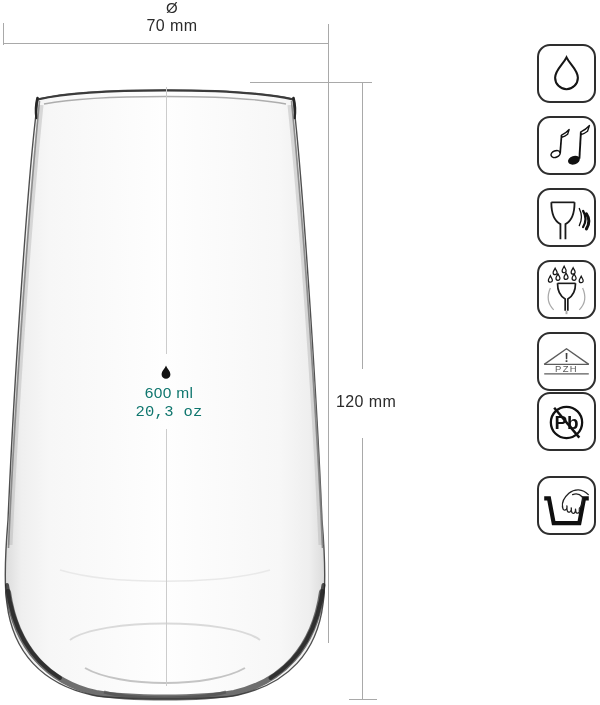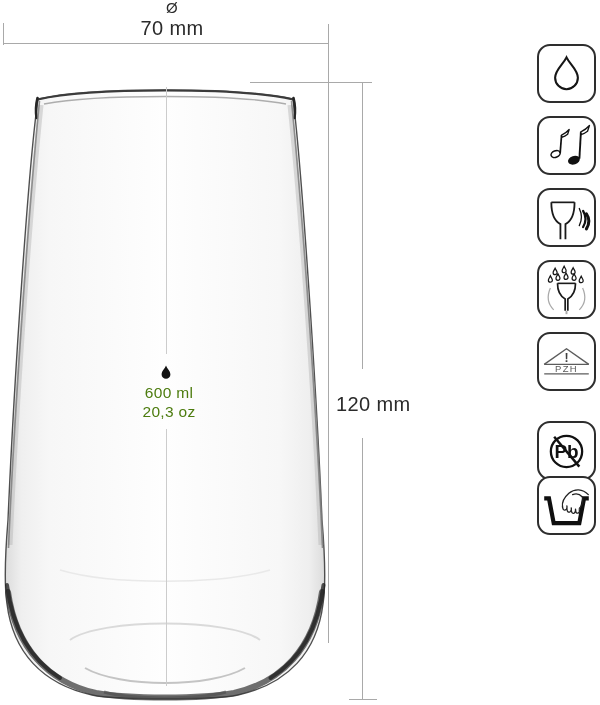--- a/index.html
+++ b/index.html
@@ -5,24 +5,24 @@
   html,body{margin:0;padding:0;background:#fff;}
   #stage{
     position:relative;width:600px;height:705px;background:#ffffff;overflow:hidden;
     font-family:"Liberation Sans", sans-serif;color:#2b2b2b;
   }
   .abs{position:absolute;}
   .dimline{position:absolute;background:#a9a9a9;z-index:3;}
   .centerline{position:absolute;background:#cccccc;z-index:3;}
   .dimtext{
     position:absolute;z-index:4;color:#2b2b2b;letter-spacing:.4px;
-    font-size:20px;font-weight:400;white-space:nowrap;
+    font-size:16px;font-weight:400;white-space:nowrap;
   }
   .voltext{
-    position:absolute;z-index:4;color:#4d7c0f;letter-spacing:.3px;
+    position:absolute;z-index:4;color:#0f766e;letter-spacing:.3px;
     font-size:15.5px;text-align:center;width:120px;white-space:nowrap;
   }
   .icon-box{
     position:absolute;left:537px;width:59px;height:59px;z-index:5;
     border:2.4px solid #2e2e2e;border-radius:13px;background:#fff;
     box-sizing:border-box;display:flex;align-items:center;justify-content:center;
   }
   .icon-box svg{display:block;}
   #glass-svg{position:absolute;left:0;top:0;z-index:1;}
   .pzh-excl{font-family:"Liberation Sans",sans-serif;font-size:13px;font-weight:700;fill:#3f3f3f;}
@@ -89,21 +89,21 @@
   <div class="centerline" style="left:166px;top:429px;width:1px;height:257px;"></div>
 
   <div class="dimtext" style="left:122px;top:-1px;width:100px;text-align:center;font-size:15px;">Ø</div>
   <div class="dimtext" style="left:122px;top:17px;width:100px;text-align:center;">70 mm</div>
   <div class="dimtext" style="left:336px;top:393px;">120 mm</div>
 
   <svg class="abs" style="left:160px;top:365px;z-index:4;" width="12" height="15" viewBox="0 0 12 15">
     <path d="M6 0.5 C4.6 4 1.6 6 1.6 9.4 A4.4 4.4 0 0 0 10.4 9.4 C10.4 6 7.4 4 6 0.5 Z" fill="#121212"></path>
   </svg>
   <div class="voltext" style="left:109px;top:384px;">600 ml</div>
-  <div class="voltext" style="left:109px;top:403px;">20,3 oz</div>
+  <div class="voltext" style="left:109px;top:403px;font-family:Liberation Mono, monospace;">20,3 oz</div>
 
   <div class="icon-box" style="top:44px;">
     <svg width="58" height="58" viewBox="0 0 58 58">
       <path d="M29 11.5 C25.5 19 17 24.5 17 33 A12 12 0 0 0 41 33 C41 24.5 32.5 19 29 11.5 Z" fill="none" stroke="#161616" stroke-width="2.2"></path>
       <path d="M40.8 35.5 A12 12 0 0 1 26.5 45.2 C33 45.6 38.6 41.8 40.8 35.5 Z" fill="#161616"></path>
     </svg>
   </div>
 
   <div class="icon-box" style="top:116px;">
     <svg width="58" height="58" viewBox="0 0 58 58">
@@ -154,21 +154,21 @@
   <div class="icon-box" style="top:332px;">
     <svg width="58" height="58" viewBox="0 0 58 58">
       <path d="M5.5 31.5 L29 15 L52.5 31.5" fill="none" stroke="#5c5c5c" stroke-width="1.5" stroke-linejoin="round"></path>
       <path d="M5.5 31.5 H52.5" stroke="#5c5c5c" stroke-width="1.4"></path>
       <path d="M5.5 41.5 H52.5" stroke="#5c5c5c" stroke-width="1.4"></path>
       <text class="pzh-excl" x="29" y="29.5" text-anchor="middle">!</text>
       <text class="pzh-label" x="29" y="40" text-anchor="middle">PZH</text>
     </svg>
   </div>
 
-  <div class="icon-box" style="top:421px;">
+  <div class="icon-box" style="top:392px;">
     <svg width="58" height="58" viewBox="0 0 58 58">
       <circle cx="29" cy="29.5" r="16.5" fill="none" stroke="#111" stroke-width="2.4"></circle>
       <text class="pb-label" x="29" y="36.5" text-anchor="middle">Pb</text>
       <path d="M16 14 L42.5 45.5" stroke="#111" stroke-width="2.6"></path>
     </svg>
   </div>
 
   <div class="icon-box" style="top:476px;">
     <svg width="58" height="58" viewBox="0 0 58 58">
       <path d="M5.5 21 H10.5 L15.5 47 H42.5 L47.5 21 H52.5" fill="none" stroke="#0f0f0f" stroke-width="4.4" stroke-linejoin="miter"></path>

